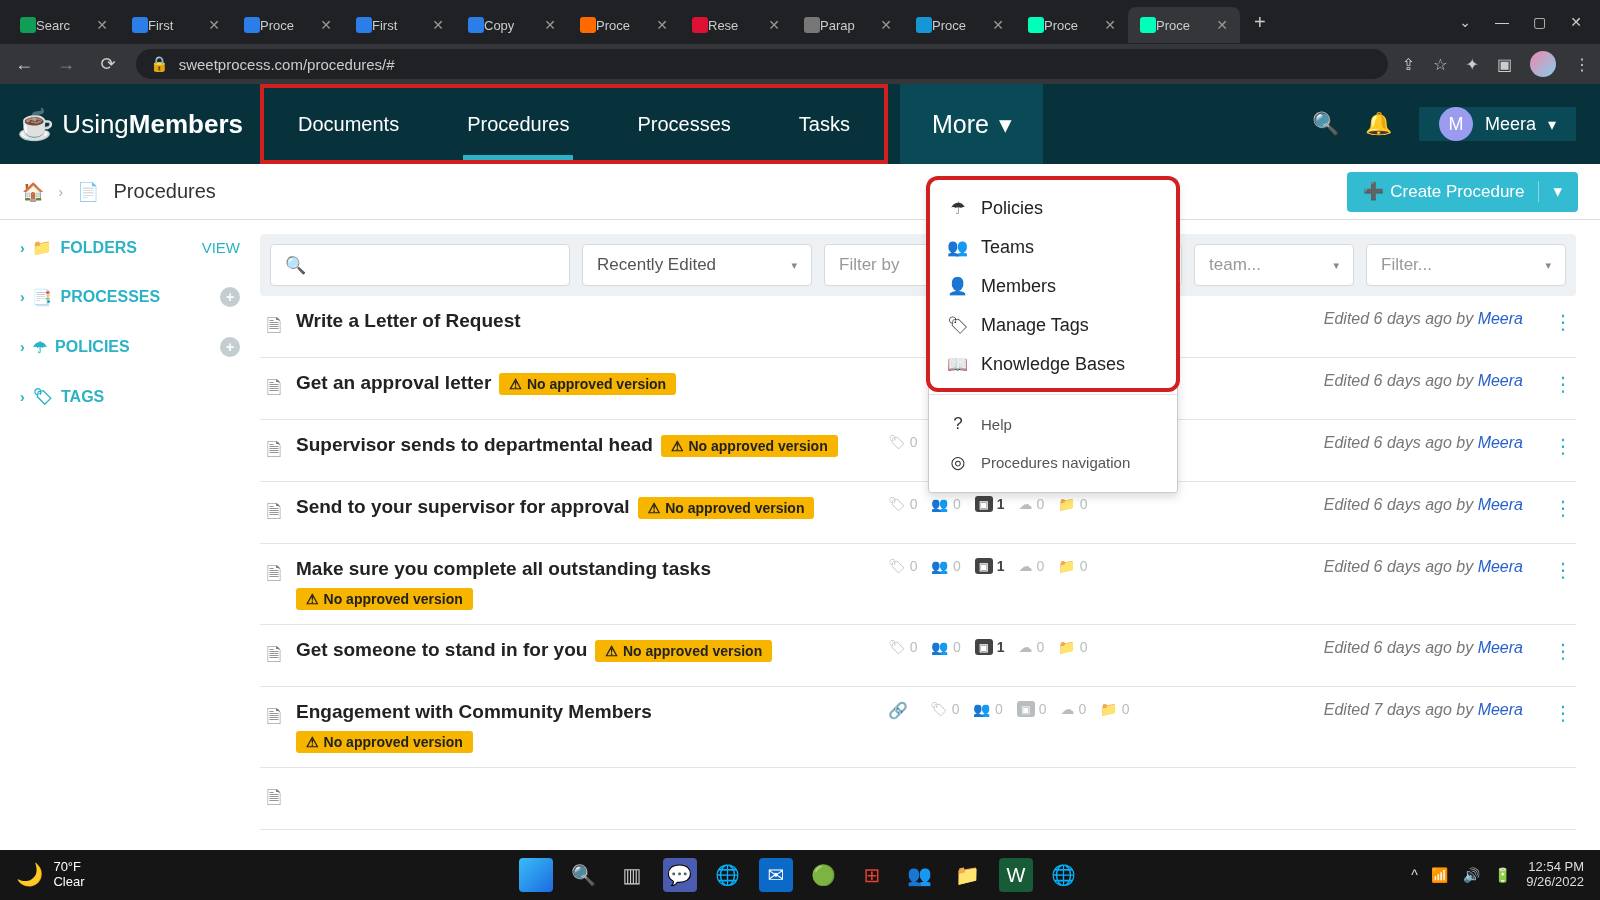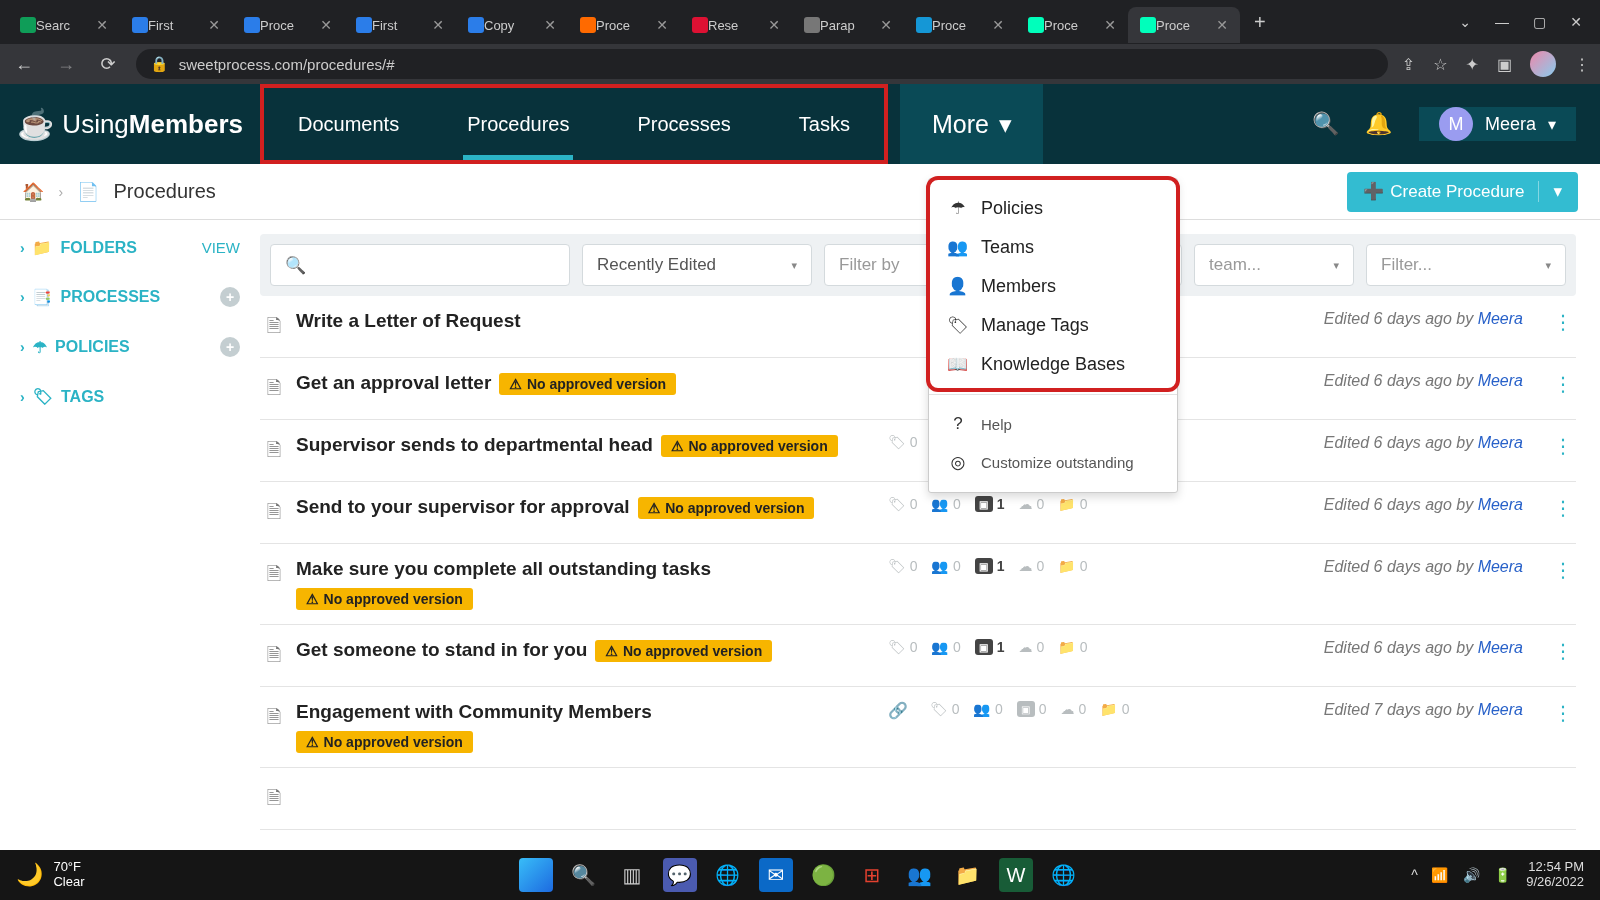--- a/index.html
+++ b/index.html
@@ -383,21 +383,21 @@
       </div>
   </div>
   <div class="sep"></div>
   <div class="group">
     <div class="mi" style="font-size:15px;color:#555">
         <span class="mico">?</span>
         <span>Help</span>
       </div>
     <div class="mi" style="font-size:15px;color:#555">
         <span class="mico">◎</span>
-        <span>Customize outstanding</span>
+        <span>Procedures navigation</span>
       </div>
   </div>
 </div>
 
 <div class="taskbar">
   <div class="weather">
     <span class="moon">🌙</span>
     <div class="wtext">
         <div>70°F</div>
         <div>Clear</div>

